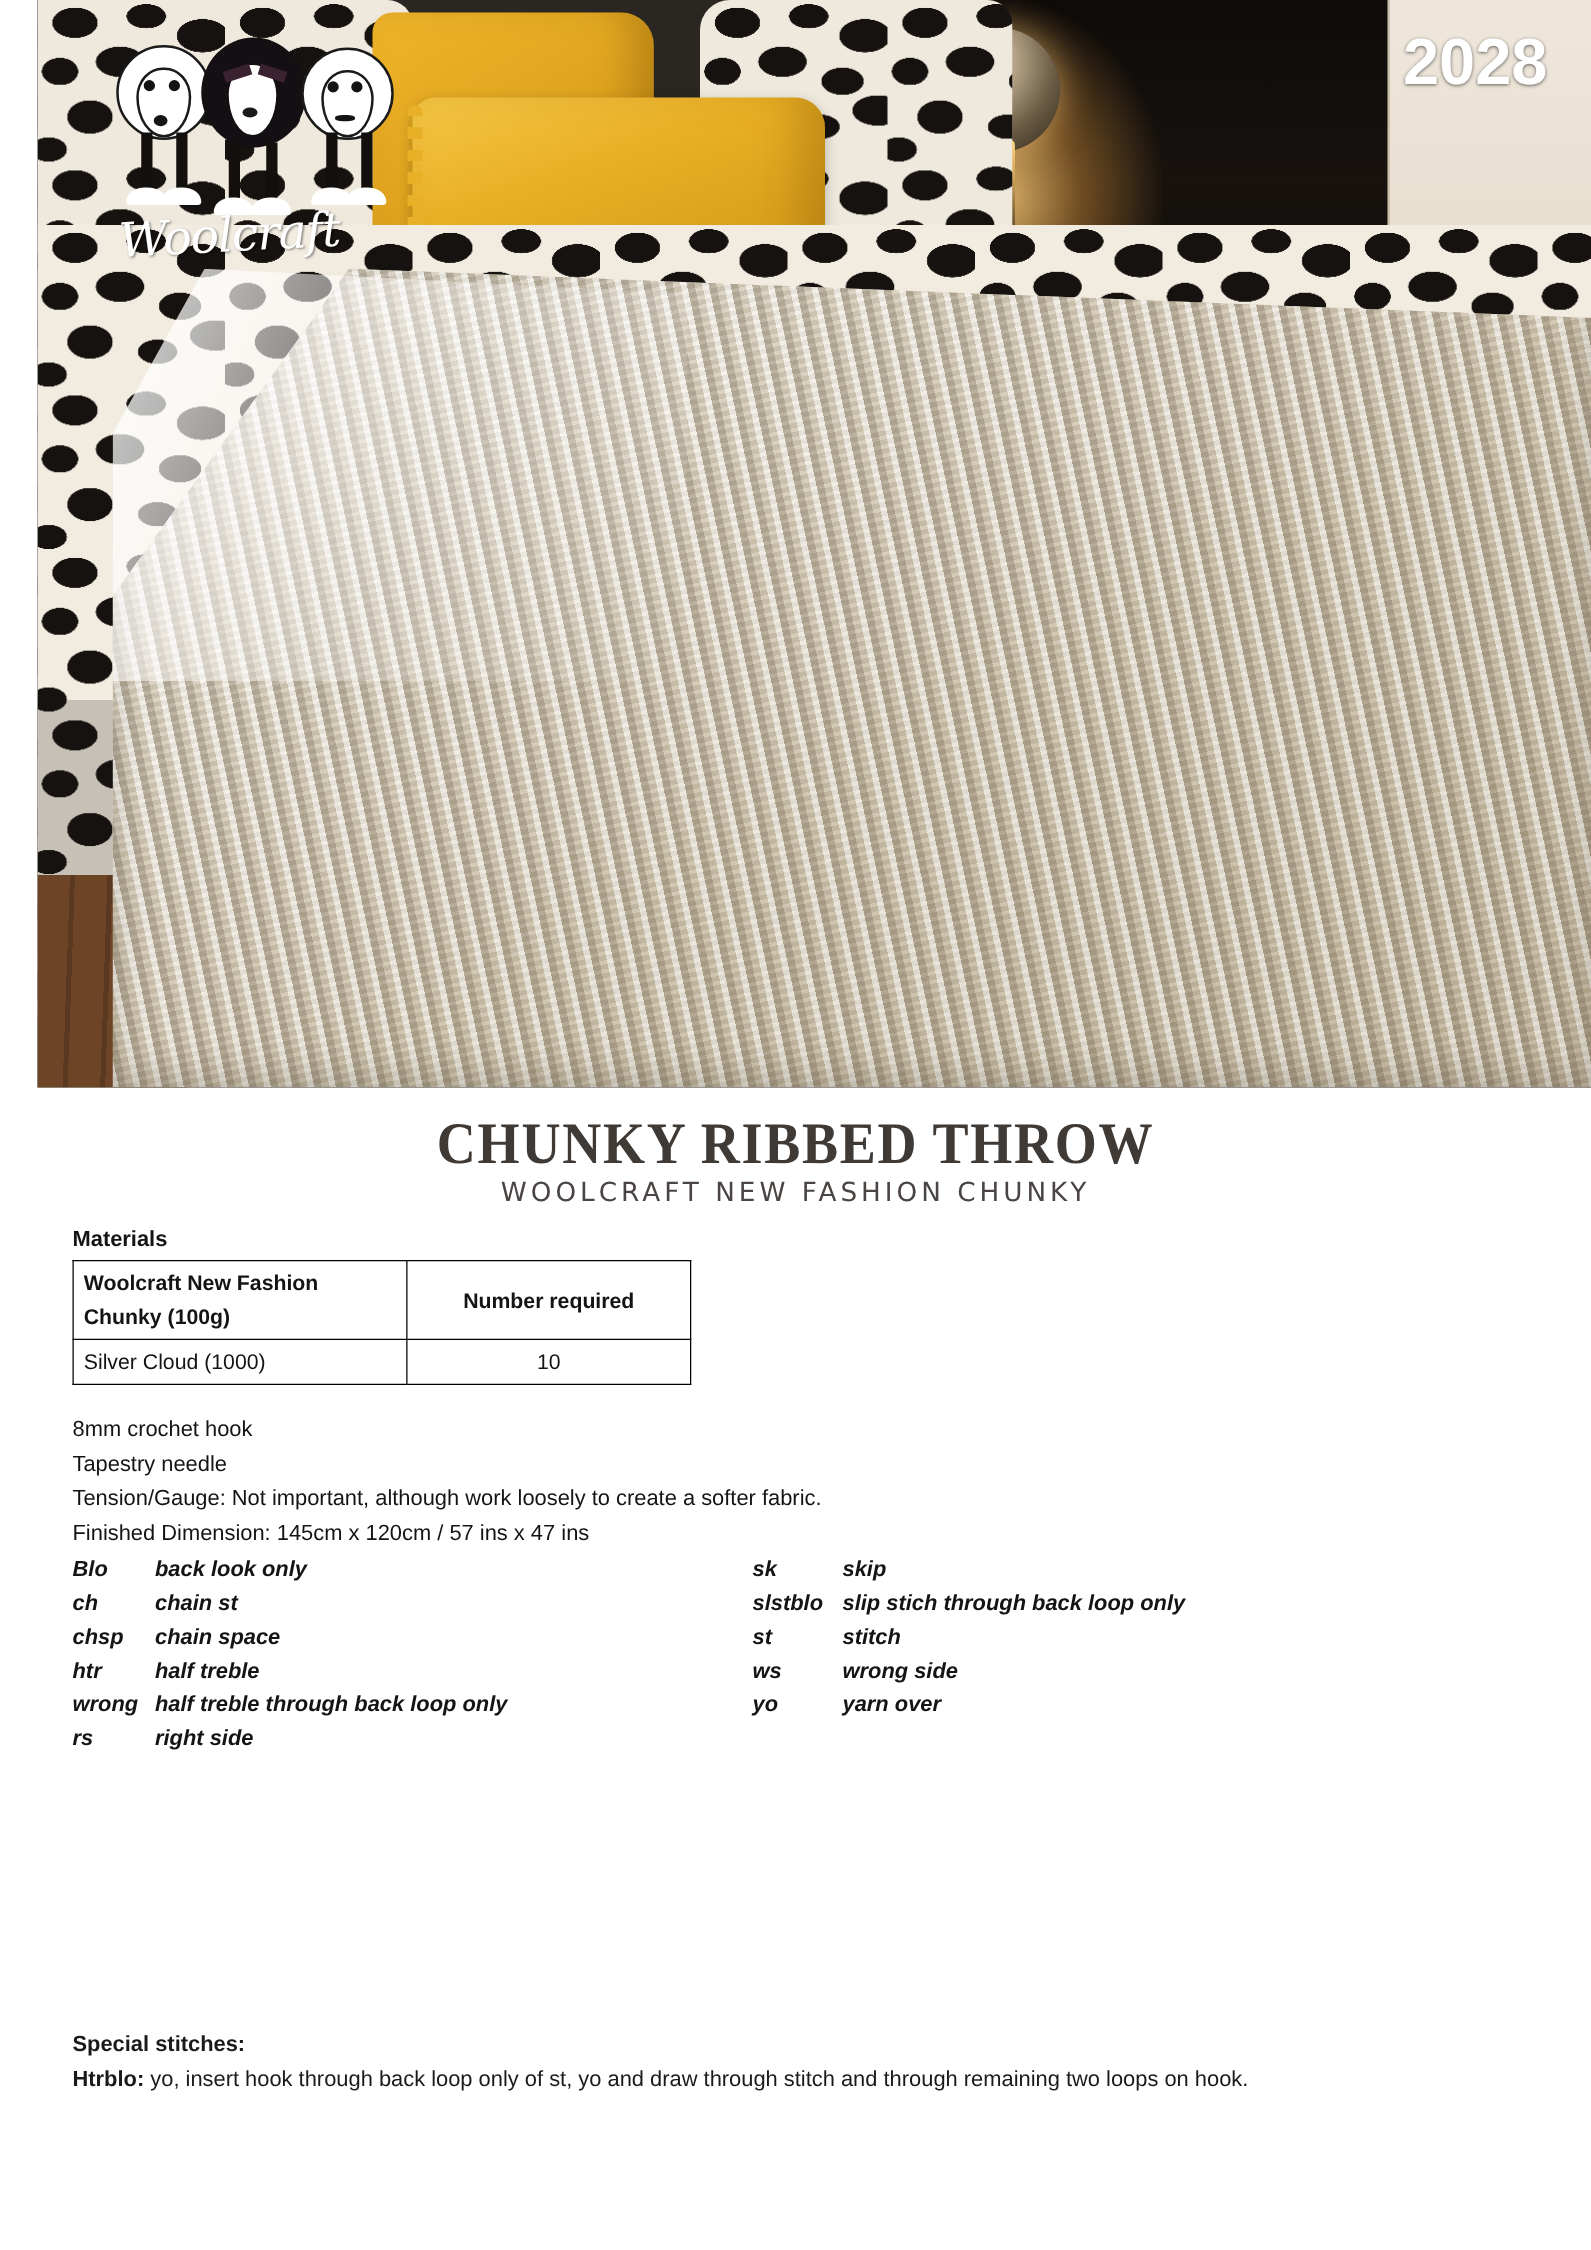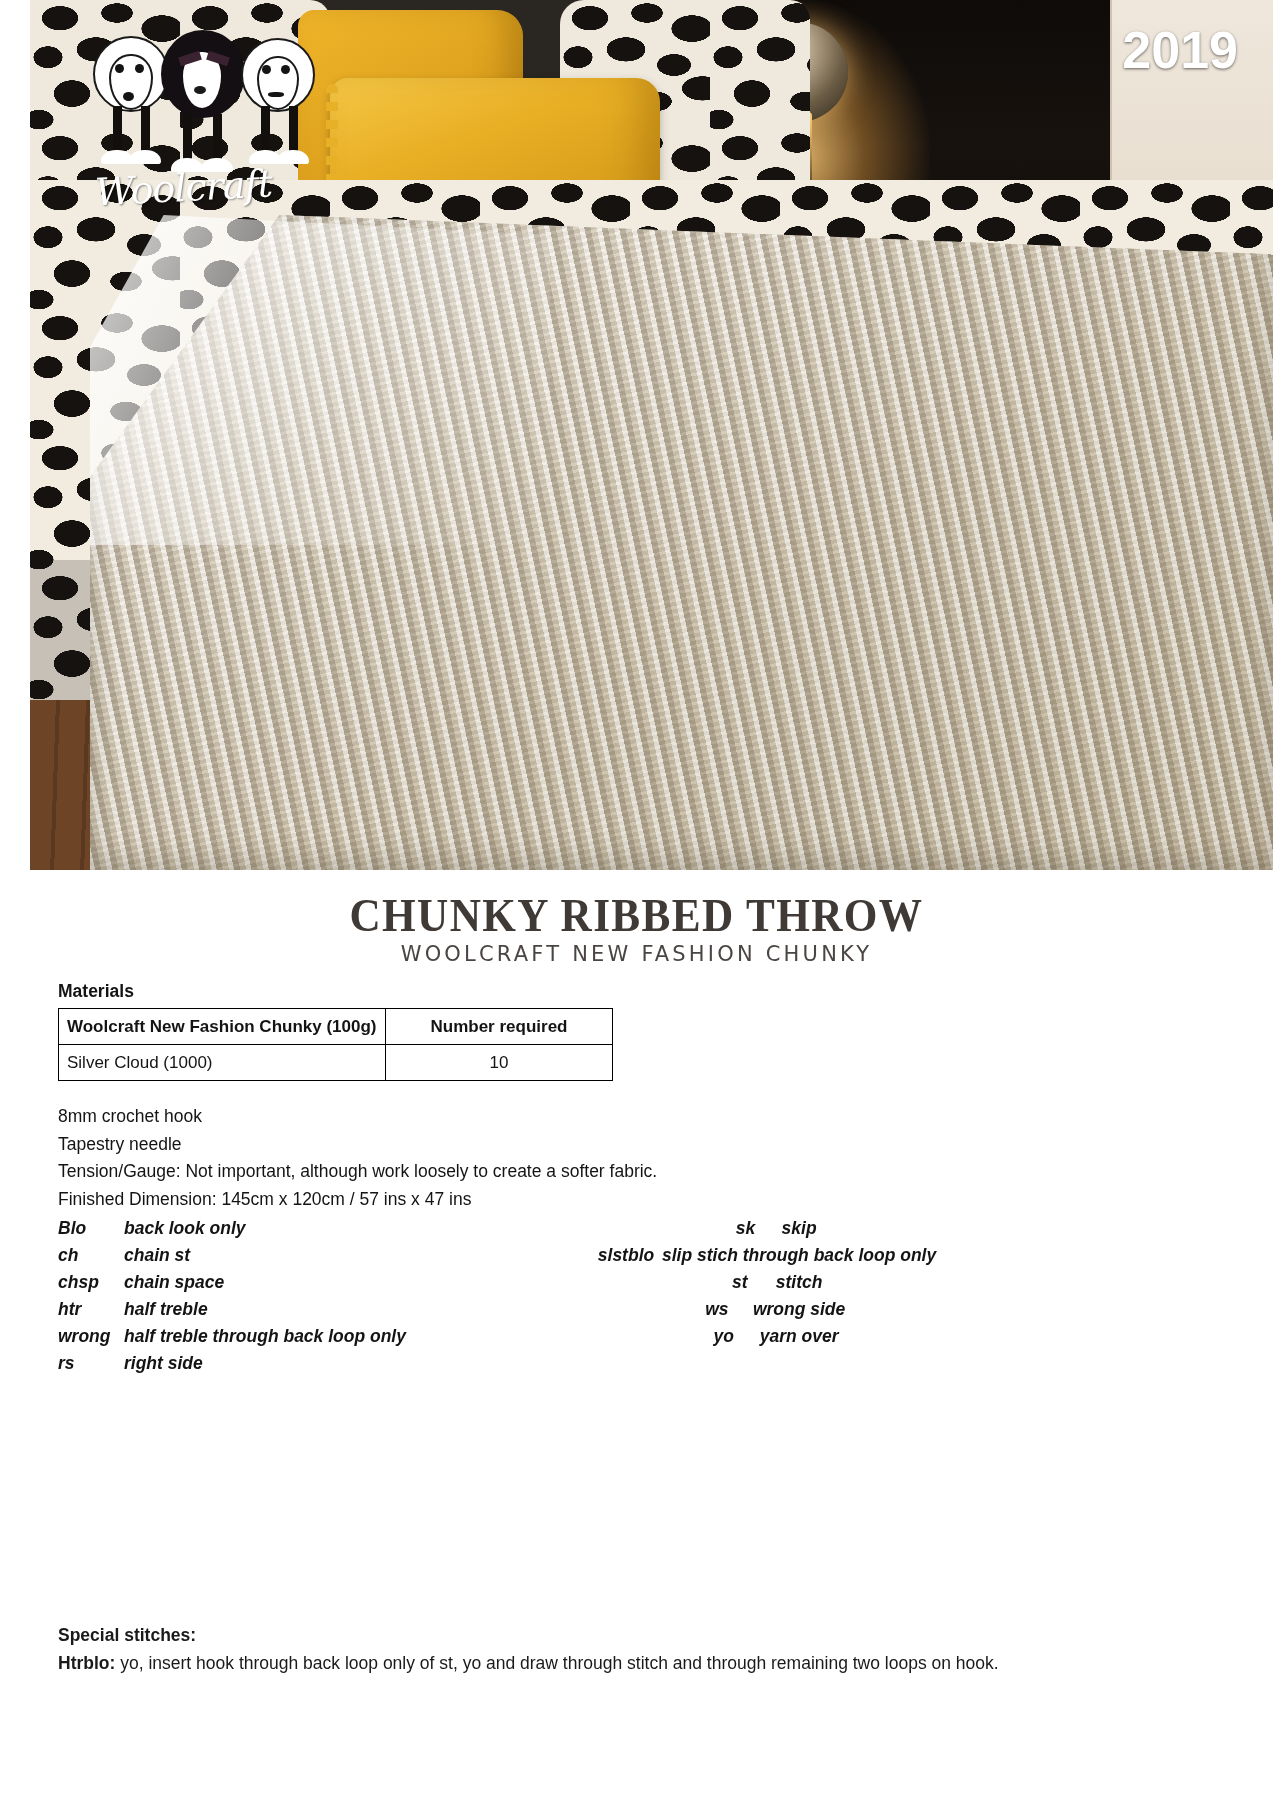--- a/index.html
+++ b/index.html
@@ -225,21 +225,21 @@
     width: 1000px;
     font-size: 17.5px;
     line-height: 27px;
     color:#141414;
   }
 
   .mat-label{ font-weight:bold; font-size:17.5px; margin-bottom:3px; }
 
   table.materials{
     border-collapse: collapse;
-    width: 555px;
+    width: 495px;
     margin-bottom: 4px;
   }
   table.materials td{
     border: 1px solid #000;
     padding: 4px 8px;
     font-size: 17px;
     height: 22px;
   }
   table.materials tr.head td{ font-weight:bold; }
   table.materials td.num{ text-align:center; width:210px; }
@@ -254,21 +254,21 @@
 
   .abbr-wrap{
     position:relative;
     margin-top:2px;
   }
   .abbr-col{
     position:absolute;
     top:0;
   }
   .abbr-col.left{ left:0; }
-  .abbr-col.right{ left:532px;text-align:center; }
+  .abbr-col.right{ left:544px; }
   .abbr-row{
     font-weight:bold;
     font-size:17.5px;
     line-height:27px;
     white-space:nowrap;
     font-style:italic;
   }
   .abbr-row .k{ display:inline-block; width:66px; }
   .abbr-col.right .abbr-row .k{ width:72px; }
 
@@ -350,21 +350,21 @@
       <div class="legs" style="left:164px; top:84px; width:48px; height:58px;">
         <span style="left:4px;"></span>
           <span style="left:32px;"></span>
         <div class="hoof" style="left:-8px;"></div>
           <div class="hoof" style="left:20px;"></div>
       </div>
     </div>
     <div class="wool-script">Woolcraft</div>
   </div>
 
-  <div class="year">2019</div>
+  <div class="year">2028</div>
 </div>
 
 <div class="title">CHUNKY RIBBED THROW</div>
 <div class="subtitle">WOOLCRAFT NEW FASHION CHUNKY</div>
 
 <div class="body-col">
   <div class="spacer-10"></div>
   <div class="mat-label">Materials</div>
 
   <table class="materials">

